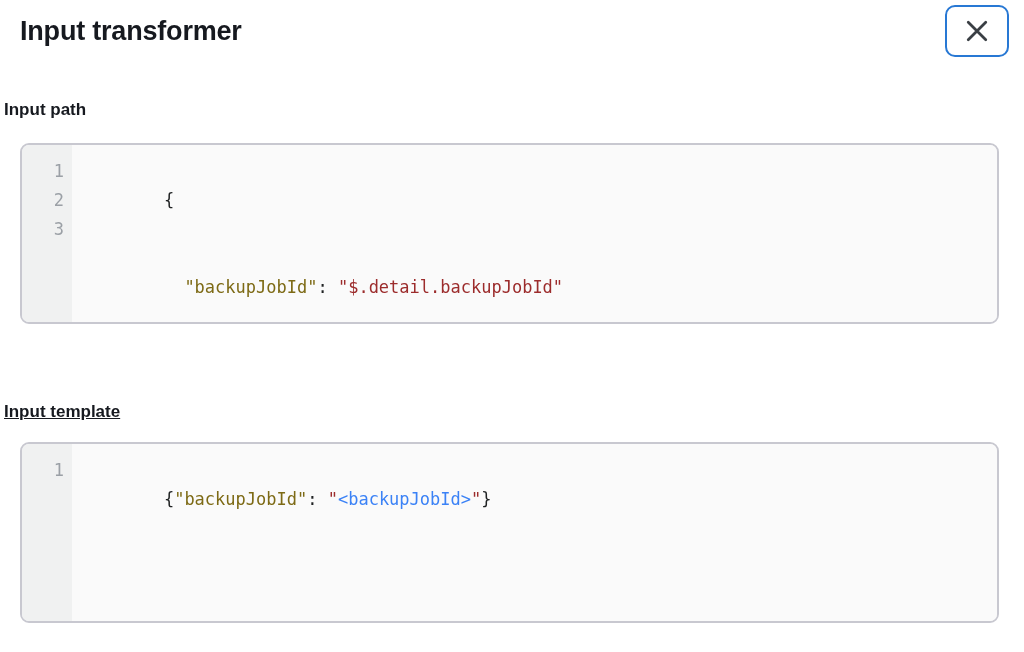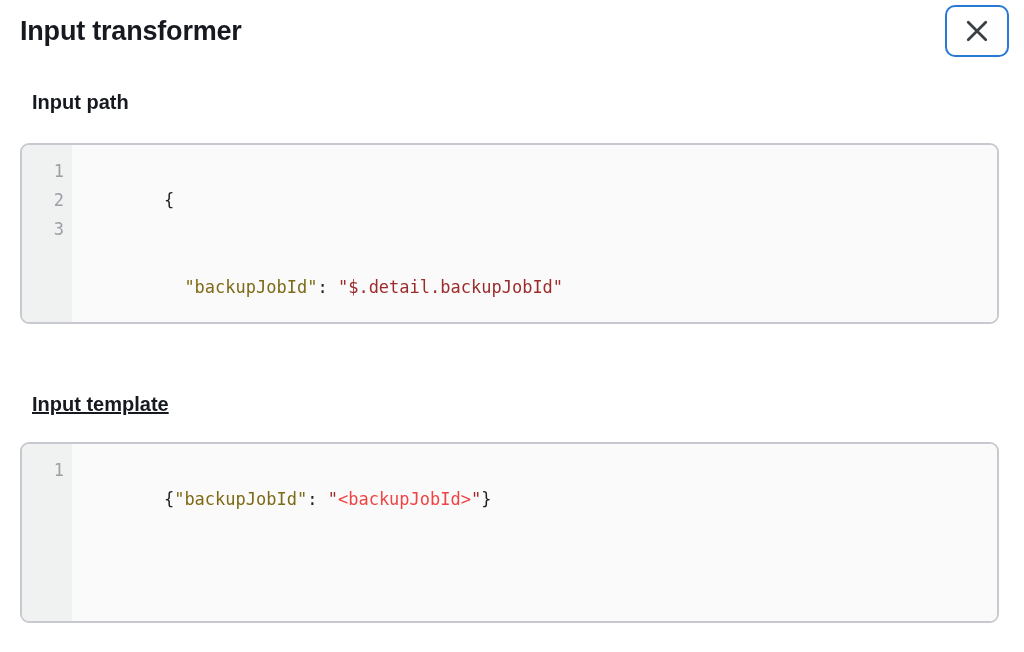--- a/index.html
+++ b/index.html
@@ -64,26 +64,27 @@
   .close-button .x-icon {
     display: block;
     width: 30px;
     height: 30px;
   }
   .close-button .x-icon svg { display: block; }
 
   
   .field-label {
     position: absolute;
-    left: 32px;
-    font-size: 20px;
+    left: 4px;
+    font-size: 17px;
     line-height: 22px;
     font-weight: 700;
     color: #16191f;
     white-space: nowrap;
+    margin-top: 8px;
   }
   #label-input-path { top: 91px; }
   #label-input-template { top: 393px; text-decoration: underline; }
 
   
   .code-editor {
     position: absolute;
     left: 20px;
     width: 979px;
     box-sizing: border-box;
@@ -134,21 +135,21 @@
     display: block;
     font-family: "DejaVu Sans Mono", monospace;
     font-size: 17px;
     line-height: 29px;
     white-space: pre;
     color: #1f2223;
   }
   .tok-punct { color: #1f2223; }
   .tok-key   { color: #7d6a15; }
   .tok-str   { color: #9c2c2c; }
-  .tok-var   { color: #ef4444; }
+  .tok-var   { color: #3b82f6; }
 </style>
 </head>
 <body>
 
 <div class="panel">
 
   <div class="header">
     <div class="panel-title">Input transformer</div>
 
     <button class="close-button" aria-label="Close">

